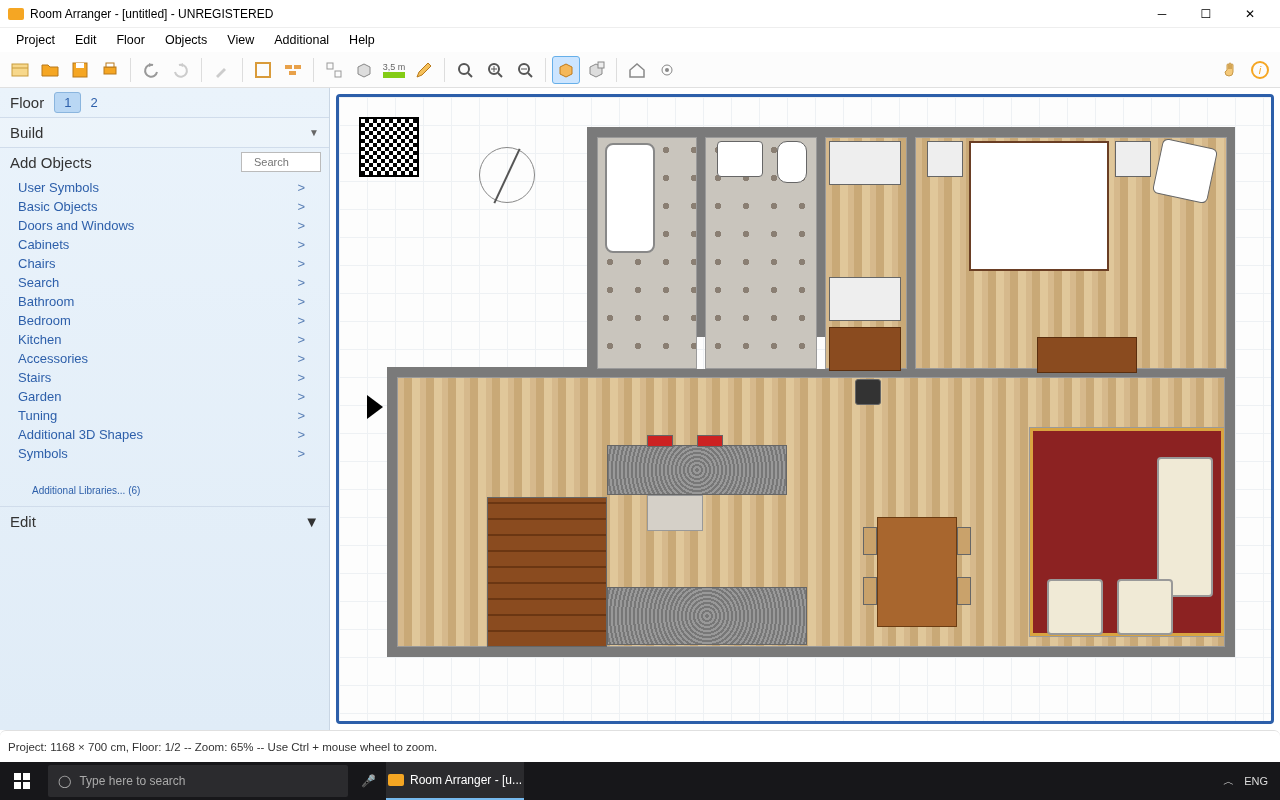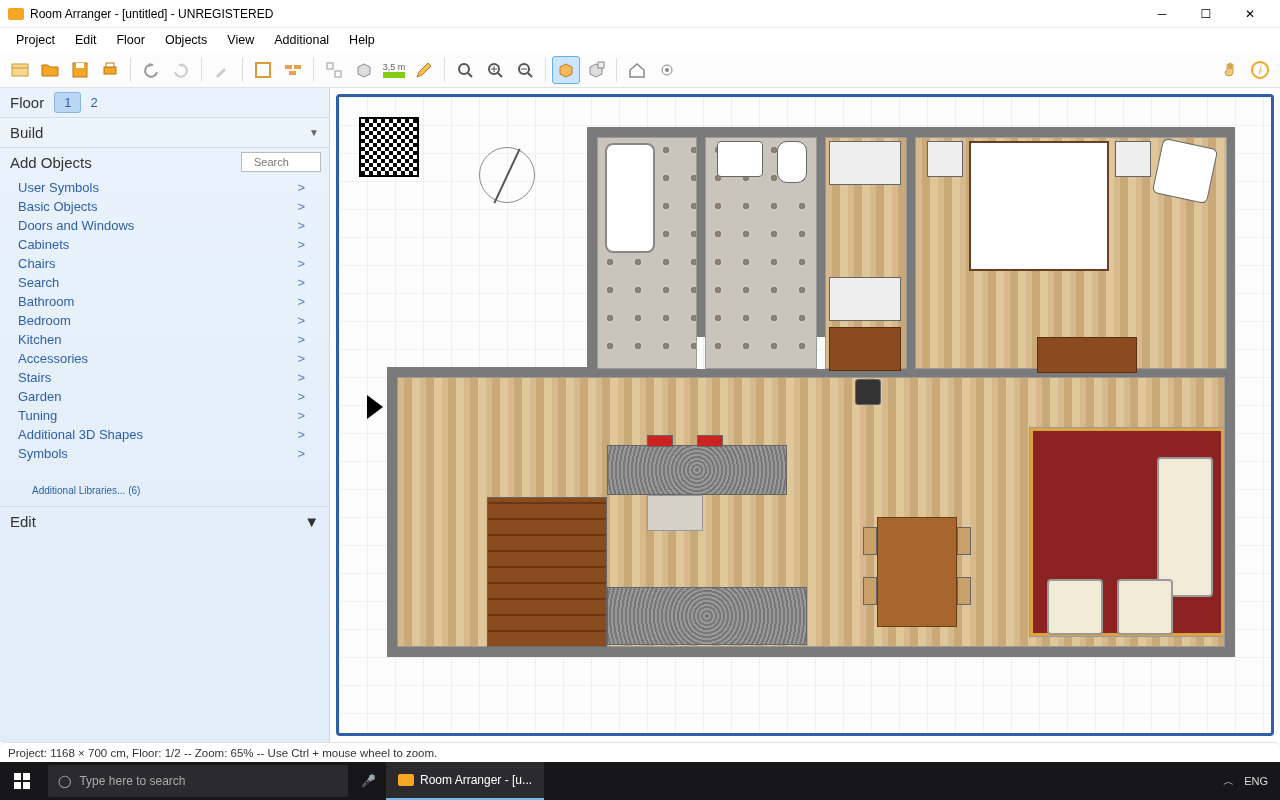--- a/index.html
+++ b/index.html
@@ -49,27 +49,27 @@
 .area { position: absolute; border: 1px solid #9a9a9a; }
 .granite { background: repeating-radial-gradient(circle, #777 0 2px, #999 2px 4px); }
 .rug { background: #8c2222; border: 3px solid #d9a441; }
 .furn { position: absolute; border: 1px solid #666; }
 .bed { background: #fff; border: 2px solid #6a3e24; }
 .tub { background: #fff; border: 2px solid #888; border-radius: 8px; }
 .sofa { background: #f0ead6; border: 2px solid #999; border-radius: 4px; }
 .cabinet { background: #8a4b1f; border: 1px solid #5a2e0e; }
 .table-wood { background: #a8662e; border: 1px solid #6b3c12; }
 .chair-off { background:#333; border-radius:3px; }
-.statusbar { height: 20px; padding: 0 8px; font-size: 11.5px; color: #333; background: #fff; border-top: 1px solid #e0e0e0; display: flex; align-items: center; border-radius: 6px; }
+.statusbar { height: 32px; padding: 0 8px; font-size: 11.5px; color: #333; background: #fff; border-top: 1px solid #e0e0e0; display: flex; align-items: center; border-radius: 6px; }
 .taskbar { height: 38px; background: #17171a; display: flex; align-items: center; color: #fff; font-size: 12px; }
 .tb-left { display: flex; align-items: center; height: 100%; }
 .start { width: 44px; height: 100%; display: flex; align-items: center; justify-content: center; }
 .start svg { width: 16px; height: 16px; }
 .search-box { display: flex; align-items: center; background: #2b2b2e; height: 32px; margin: 3px 4px; padding: 0 10px; border-radius: 2px; width: 300px; color: #aaa; gap: 8px; }
-.task-item { height: 100%; padding: 0 12px; display: flex; align-items: center; gap: 6px; border-bottom: 2px solid #76b9ed; background: #2b2b2e; }
+.task-item { height: 100%; padding: 0 2px; display: flex; align-items: center; gap: 6px; border-bottom: 2px solid #76b9ed; background: #2b2b2e; }
 .task-item .ico { width: 16px; height: 12px; background: #f5a623; border-radius: 2px; }
 .tray { margin-left: auto; display: flex; align-items: center; gap: 10px; padding-right: 12px; color: #ddd; font-size: 11px; }
 .mic-ico, .circle-ico { width: 34px; height:100%; display:flex; align-items:center; justify-content:center; color:#bbb; }
 </style>
 </head>
 <body>
 
 <div class="titlebar">
   <div class="app-icon"></div>
   <div class="title">Room Arranger - [untitled] - UNREGISTERED</div>

